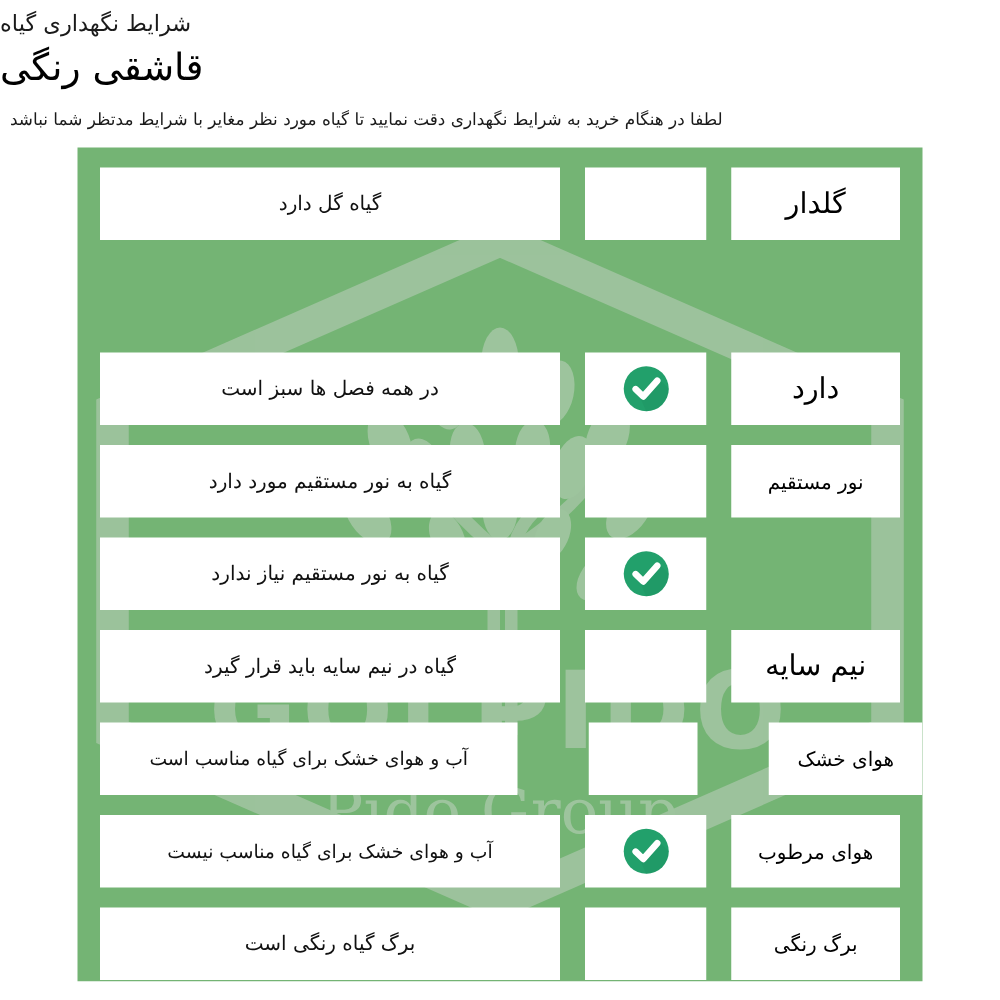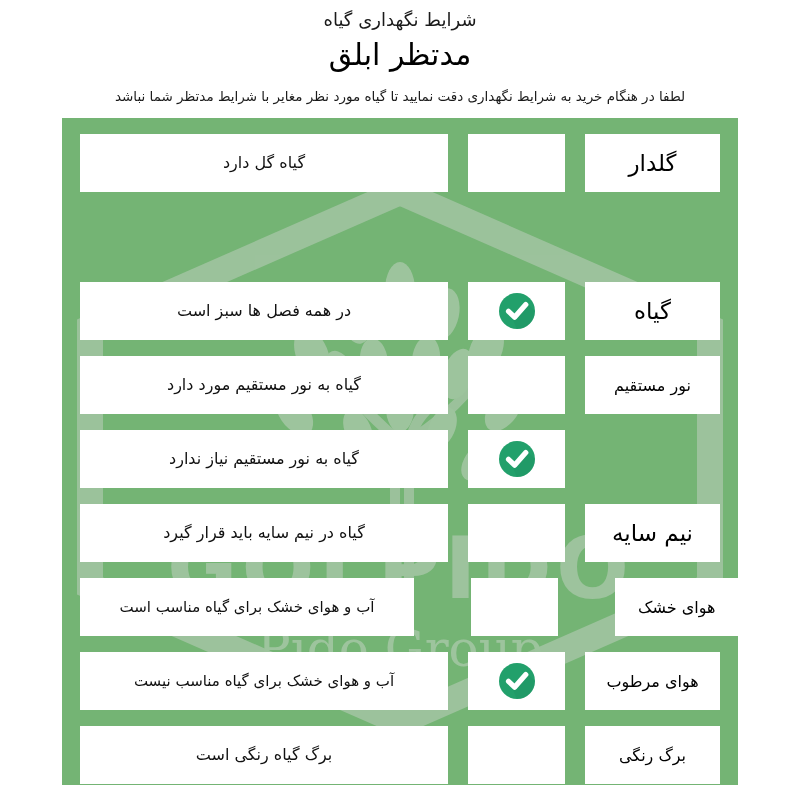--- a/index.html
+++ b/index.html
@@ -22,21 +22,21 @@
     background: #ffffff;
   }
 
   
   .header {
     position: absolute;
     top: 0;
     left: 0;
     width: 800px;
     height: 118px;
-    text-align: center;
+    text-align: left;
     direction: rtl;
   }
   .header-eyebrow {
     margin: 0;
     padding-top: 7px;
     font-size: 18px;
     line-height: 25px;
     color: #1a1a1a;
     font-weight: 400;
   }
@@ -163,21 +163,21 @@
     height: 0;
   }
 </style>
 </head>
 <body>
 
 <div class="page">
 
   <div class="header">
     <p class="header-eyebrow">شرایط نگهداری گیاه</p>
-    <p class="header-title">مدتظر ابلق</p>
+    <p class="header-title">قاشقی رنگی</p>
     <p class="header-note">لطفا در هنگام خرید به شرایط نگهداری دقت نمایید تا گیاه مورد نظر مغایر با شرایط مدتظر شما نباشد</p>
   </div>
 
   <div class="panel">
 
     <div class="watermark">
       <svg viewBox="0 0 676 667" width="676" height="667" xmlns="http://www.w3.org/2000/svg">
         <g opacity="0.40">
 
           <path d="M338 74 L648 210 L648 468 L338 604 L28 468 L28 210 Z" fill="none" stroke="#d8d8d8" stroke-width="26"></path>
@@ -235,21 +235,21 @@
         <div class="cell cell-mark">
           <span class="check-badge">
               <svg viewBox="0 0 38 38" xmlns="http://www.w3.org/2000/svg">
                 <circle cx="19" cy="19" r="18" fill="#22a06b"></circle>
                 <path d="M19 37 A18 18 0 0 0 37 19 L29 11 L17 25 L11 19 Z" fill="#1b8d5d" opacity="0.28"></path>
                 <path d="M10.5 19.3 L16.6 25.2 L27.8 12.6" fill="none" stroke="#ffffff" stroke-width="5.2" stroke-linecap="round" stroke-linejoin="round"></path>
               </svg>
             </span>
         </div>
         <div class="cell cell-label">
-          <span class="label-text">گیاه</span>
+          <span class="label-text">دارد</span>
         </div>
       </div>
 
       <div class="row" style="top: 238px;">
         <div class="cell cell-desc">
           <span class="desc-text">گیاه به نور مستقیم مورد دارد</span>
         </div>
         <div class="cell cell-mark">
           <span class="check-empty"></span>
         </div>

